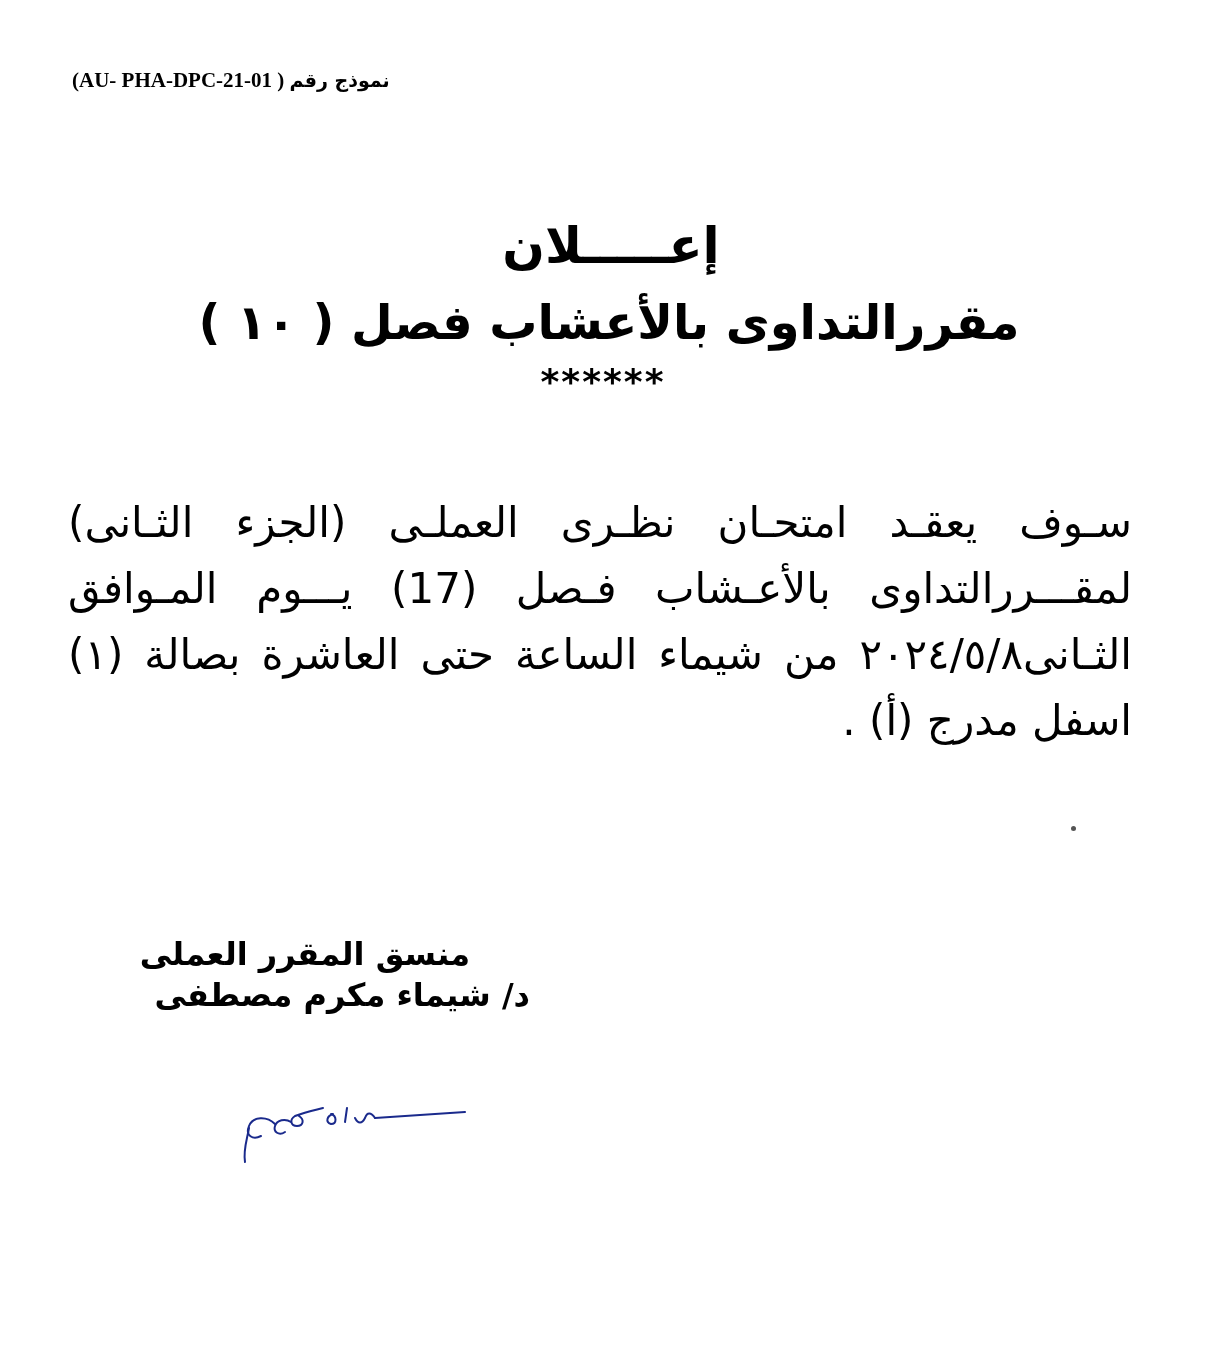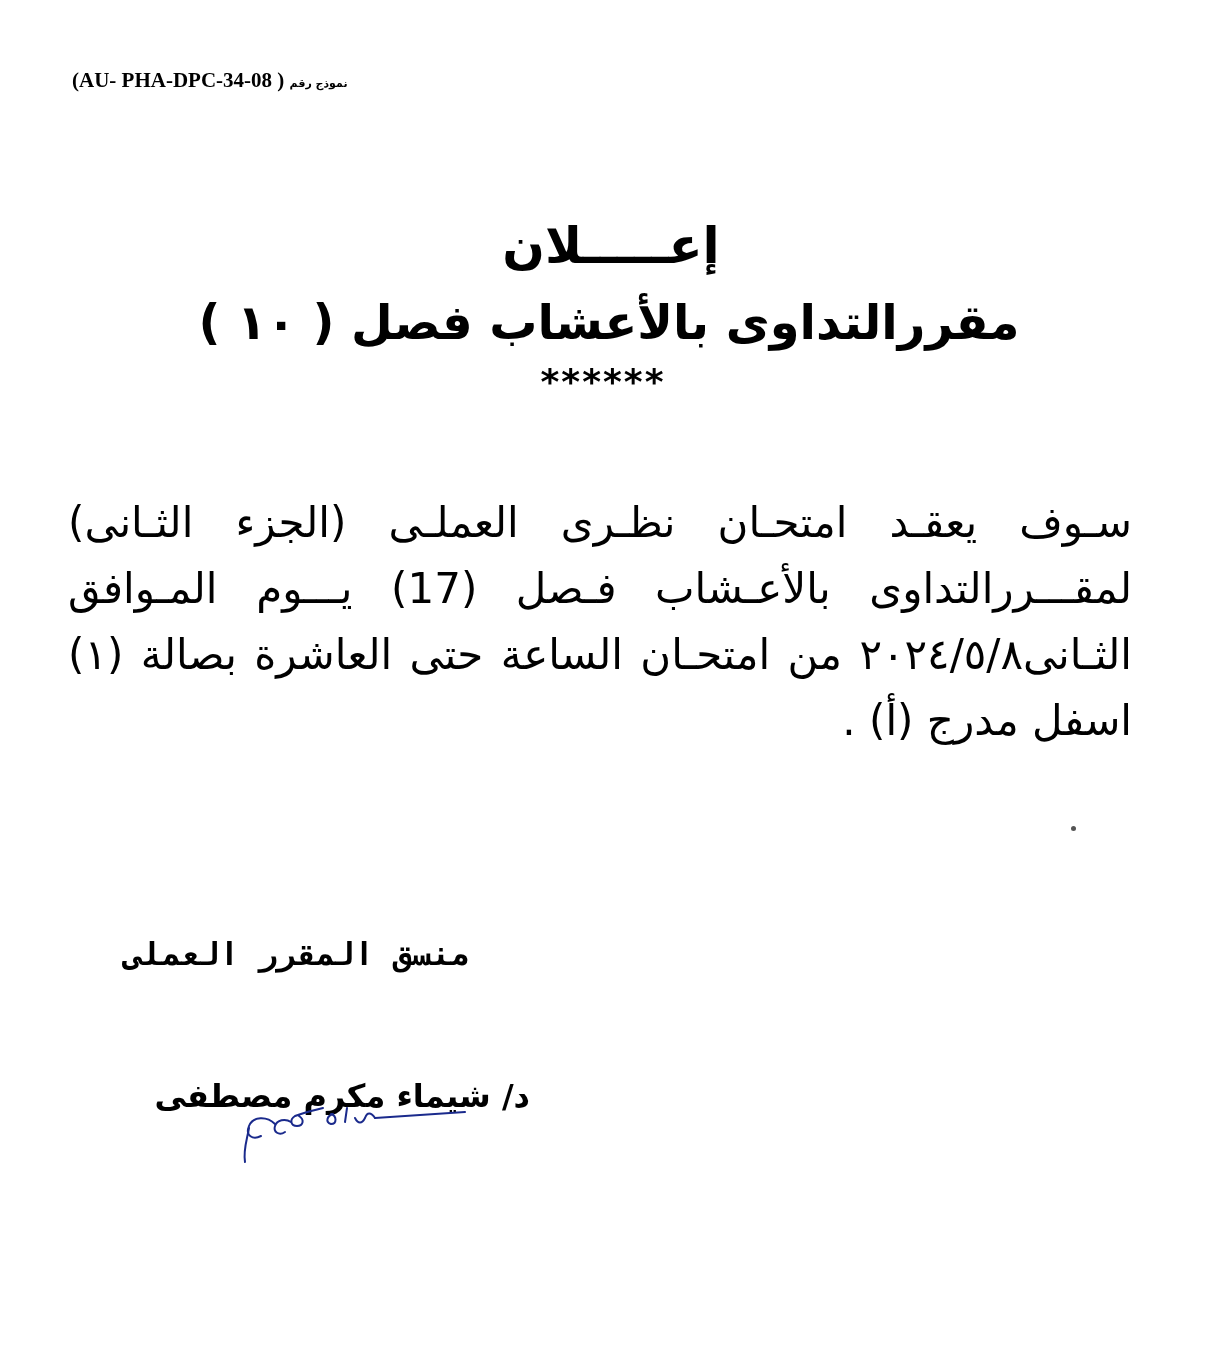--- a/index.html
+++ b/index.html
@@ -5,65 +5,65 @@
   html, body { margin: 0; padding: 0; }
   body {
     width: 1206px; height: 1347px; background: #ffffff; position: relative; overflow: hidden;
     font-family: "DejaVu Sans", sans-serif; color: #000;
   }
   .form-no {
     position: absolute; left: 72px; top: 68px; width: 380px;
     direction: rtl; text-align: left; font-weight: bold;
     font-family: "Liberation Serif", serif; font-size: 21px; white-space: nowrap;
   }
-  .form-no .ar { font-family: "DejaVu Sans", sans-serif; font-size: 11px; }
+  .form-no .ar { font-family: "DejaVu Sans", sans-serif; font-size: 19px; }
   .title-block {
     position: absolute; left: 0; width: 1206px; top: 208px; text-align: center; direction: rtl;
   }
   .t1 { font-size: 50px; font-weight: bold; line-height: 76px; margin-left: 16px; padding-right: 0; }
   .t2 { font-size: 48px; font-weight: bold; line-height: 76px; }
   .t3 { font-size: 48px; font-weight: bold; line-height: 76px; margin-left: 12px; }
   .stars { font-size: 36px; font-weight: bold; line-height: 40px; margin-top: 2px; letter-spacing: 2px; }
   .body-text {
     position: absolute; left: 68px; top: 490px; width: 1064px; direction: rtl;
     text-align: justify; text-align-last: right; font-size: 42px; line-height: 66px;
   }
   .body-text b { font-weight: normal; }
   .dot-mark {
     position: absolute; left: 1071px; top: 826px; width: 5px; height: 5px; border-radius: 50%; background: #555;
   }
   .sign {
     position: absolute; left: 130px; width: 400px; direction: rtl; text-align: right;
     font-weight: bold; font-size: 32px;
   }
-  .sign.role { top: 935px; left: 70px; font-family: Liberation Mono, monospace; }
-  .sign.name { top: 1077px; left: 130px; }
+  .sign.role { top: 935px; left: 70px; }
+  .sign.name { top: 976px; left: 130px; }
   .signature { position: absolute; left: 235px; top: 1100px; }
 </style>
 </head>
 <body>
 
 <div class="form-no">
   <span class="ar">نموذج رقم</span>
-  <span>( AU- PHA-DPC-34-08)</span>
+  <span>( AU- PHA-DPC-21-01)</span>
 </div>
 
 <div class="title-block">
   <div class="t1">إعـــــلان</div>
   <div class="t3">مقررالتداوى بالأعشاب فصل ( ١٠ )</div>
   <div class="stars">******</div>
 </div>
 
 <div class="body-text">
   <span>سـوف يعقـد امتحـان</span>
   <b>نظـرى العملـى (الجزء الثـانى)</b>
   <span>لمقـــررالتداوى بالأعـشاب فـصل (17) يـــوم</span>
   <b>المـوافق</b>
   <span>الثـانى</span><b>٢٠٢٤/٥/٨</b>
-  <span>من امتحـان</span>
+  <span>من شيماء</span>
   <b>الساعة</b>
   <span>حتى</span>
   <b>العاشرة</b>
   <span>بصالة (١) اسفل مدرج (أ) .</span>
 </div>
 
 <div class="dot-mark"></div>
 
 <div class="sign role">منسق المقرر العملى</div>
 <div class="sign name">د/ شيماء مكرم مصطفى</div>

